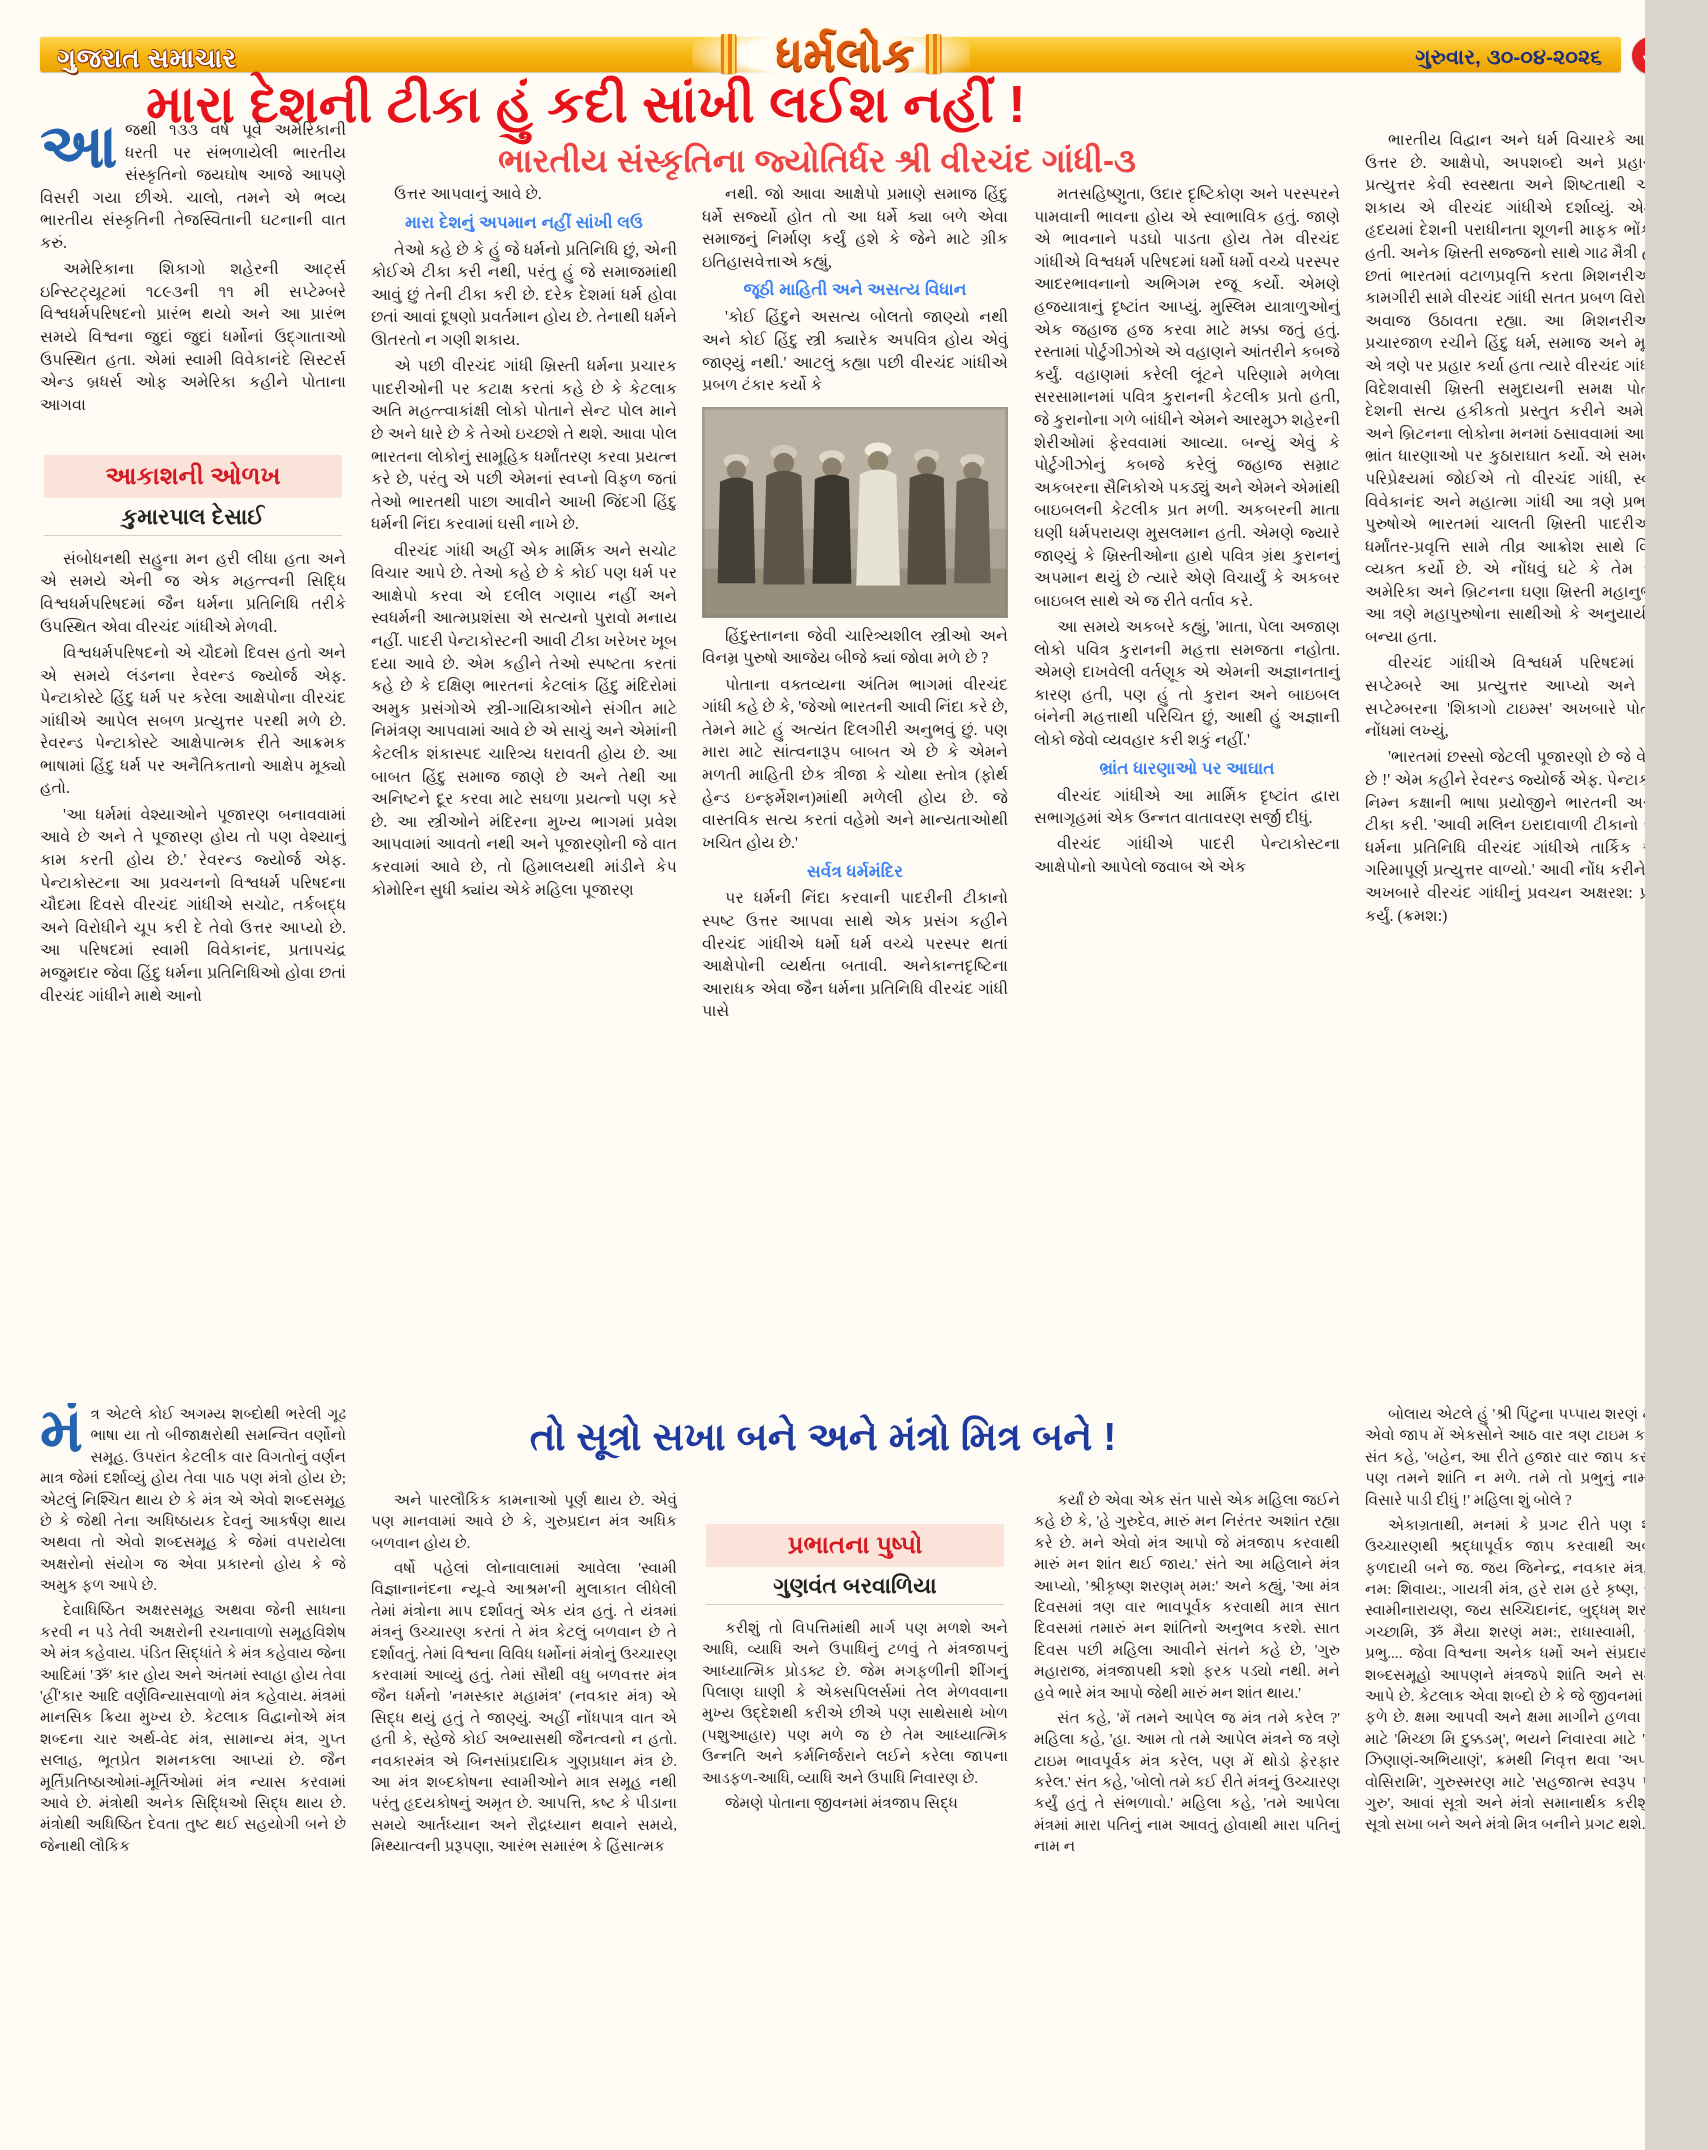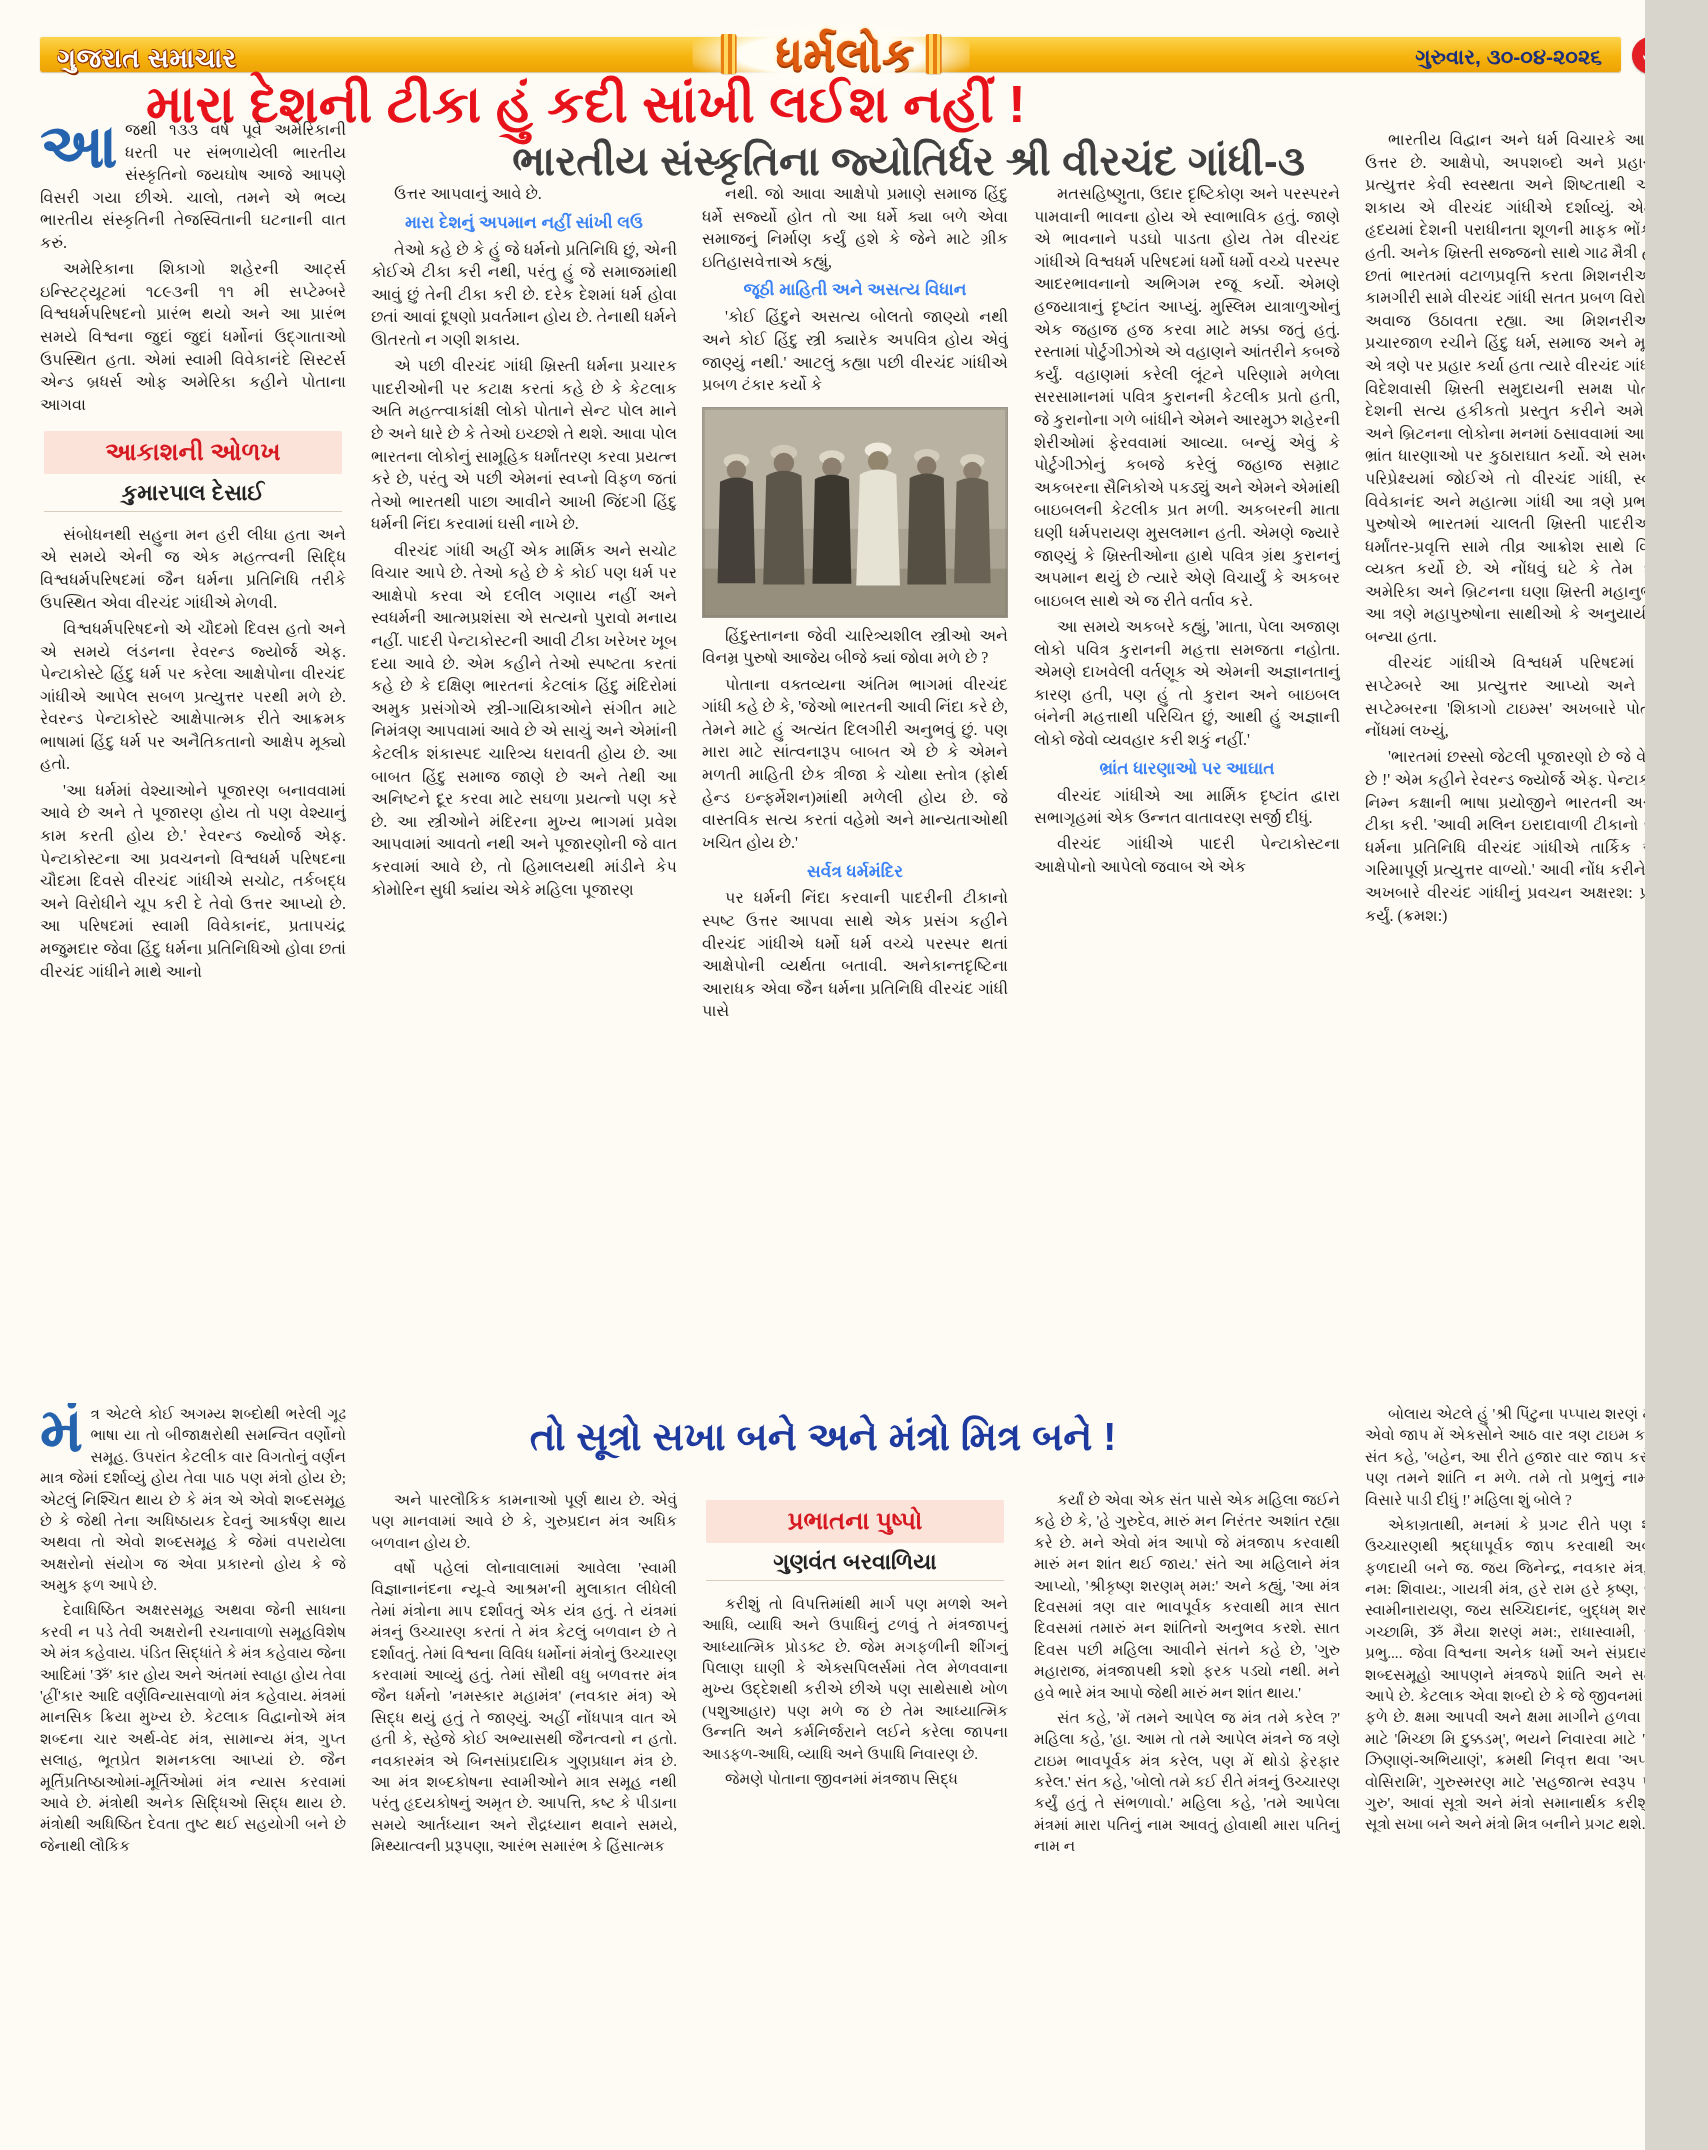--- a/index.html
+++ b/index.html
@@ -45,23 +45,23 @@
     font-size:23px; font-weight:bold; display:flex; align-items:center; justify-content:center;
     box-shadow:0 0.6px 1.8px rgba(0,0,0,.35);
   }
   
   .a1-headline {
     position:absolute; left:146px; top:74px; width:1281px; 
     font-family:"Liberation Sans",sans-serif; font-size:52px; line-height:60px;
     font-weight:bold; color:#e8121a; white-space:nowrap;
   }
   .a1-subheadline {
-    position:absolute; left:329px; top:142px; width:976px; text-align:right;
-    font-family:"Liberation Sans",sans-serif; font-size:41px; line-height:38px;
-    font-weight:bold; color:#404040; white-space:nowrap;
+    position:absolute; left:329px; top:142px; width:976px; text-align:center;
+    font-family:"Liberation Sans",sans-serif; font-size:33px; line-height:38px;
+    font-weight:bold; color:#ef4444; white-space:nowrap;
   }
   .a2-headline {
     position:absolute; left:329px; top:1414px; width:988px; text-align:center;
     font-family:"Liberation Sans",sans-serif; font-size:39px; line-height:46px;
     font-weight:bold; color:#1f3a9e; white-space:nowrap;
   }
   
   .col { position:absolute; width:306px; }
   .c-a1-1 { left:40px;   top:119px;  height:1266px; }
   .c-a1-2 { left:371px;  top:183px;  height:1205px; }
@@ -85,21 +85,21 @@
     font-weight:bold; color:#2563ae; margin:2.4px 7.3px 0 0;
   }
   .subhead {
     font-family:"Liberation Sans",sans-serif; font-size:17px; line-height:22px;
     font-weight:bold; text-align:center; color:#3b82f6; margin:6.1px 0 4.9px;
   }
   
   .author-box { margin:11px 3.7px 12.2px; text-align:center; }
   .ab-series {
     background:#fbe3da; color:#d61920; font-family:"Liberation Sans",sans-serif;
-    font-size:24.4px; font-weight:bold; padding:7.3px 0; border-radius:1.8px;
+    font-size:24.4px; font-weight:bold; padding:7.3px 0; border-radius:1.8px;margin-top:24px;
   }
   .ab-author {
     font-family:"Liberation Sans",sans-serif; font-size:22px; font-weight:bold;
     color:#222; padding:6.1px 0 4.9px; border-bottom:1.8px solid #d8cdbd;
   }
   
   .photo {
     width:100%; height:211px; margin:6.1px 0 7.3px; border:0.6px solid #9a948a;
     background:#c9c3b6; overflow:hidden;
   }

